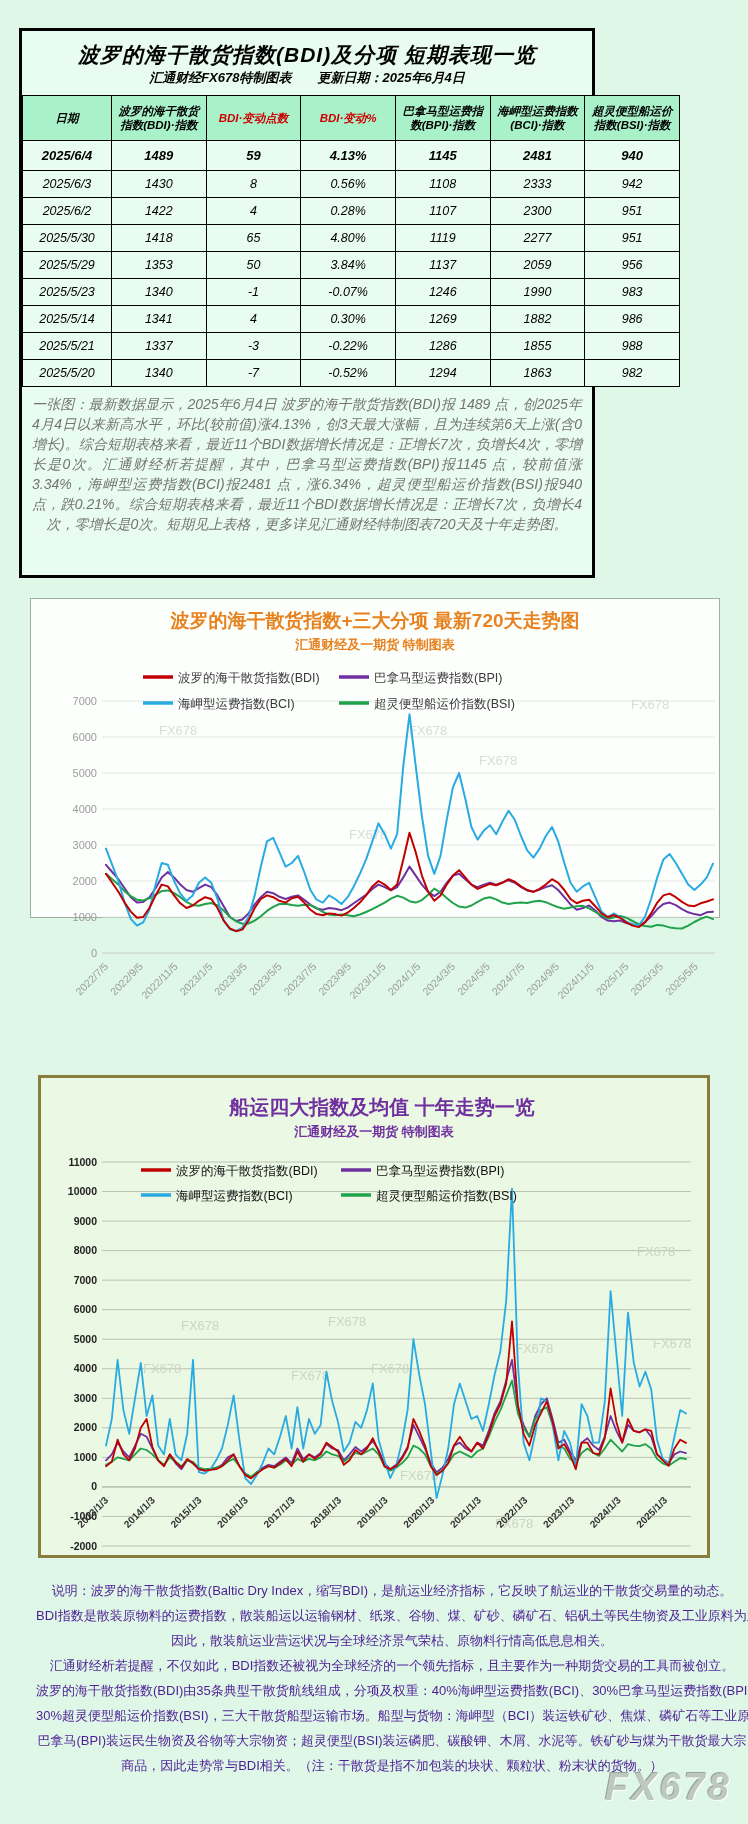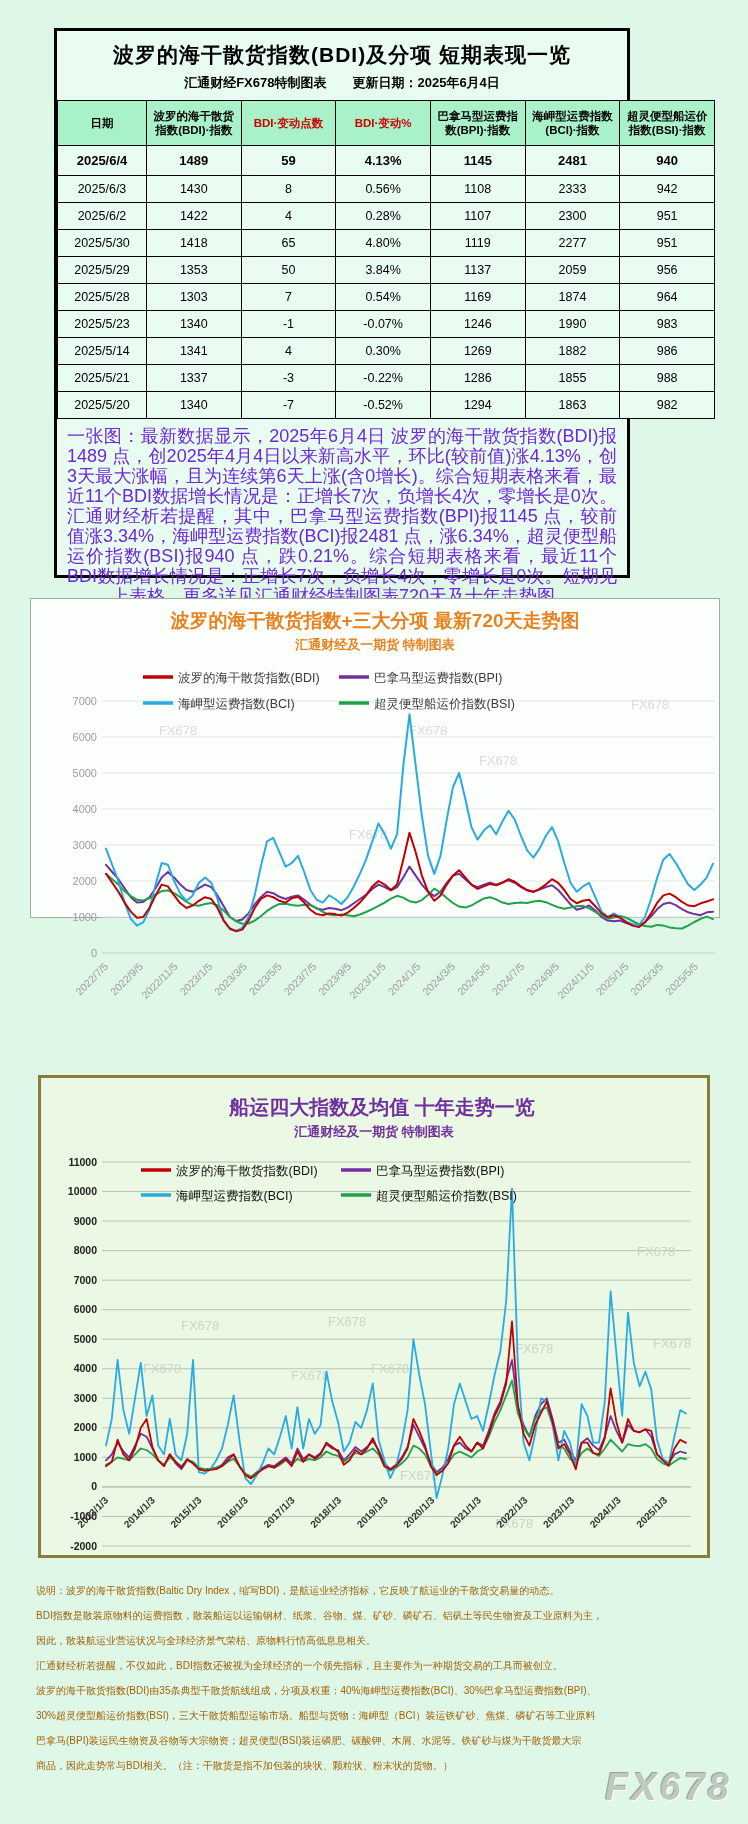--- a/index.html
+++ b/index.html
@@ -1,40 +1,40 @@
 <!DOCTYPE html>
 <html><head>
 <meta charset="utf-8">
 <style>
   html,body{margin:0;padding:0;width:748px;height:1824px;overflow:hidden;}
   body{position:relative;background:#dff7e7;font-family:"Liberation Sans","DejaVu Sans",sans-serif;}
   .panel{position:absolute;box-sizing:border-box;}
   
-  #table-panel{left:54px;top:28px;width:576px;height:550px;border:3px solid #000;background:#e9fcf1;}
+  #table-panel{left:19px;top:28px;width:576px;height:550px;border:3px solid #000;background:#e9fcf1;font-style:italic;}
   .tp-title{text-align:center;font-size:21px;font-weight:bold;margin-top:10px;letter-spacing:1px;color:#000;}
-  .tp-sub{text-align:center;font-size:13px;font-weight:bold;margin-top:5px;color:#000;}
+  .tp-sub{text-align:center;font-size:13px;font-weight:bold;color:#000;}
   #bdi-table{border-collapse:collapse;margin:8px auto 0;width:658px;table-layout:fixed;}
   #bdi-table th,#bdi-table td{border:1px solid #000;text-align:center;padding:1px 1px;}
   #bdi-table th{background:#a9f2c9;font-size:11.5px;font-weight:bold;height:42px;line-height:1.25;}
   #bdi-table td{font-size:12.5px;height:24px;background:#e9fcf1;color:#000;}
   #bdi-table tr.latest td{font-weight:bold;font-size:13px;height:27px;}
-  .tp-note{margin:7px 10px 0;font-size:18px;line-height:20px;color:#6d28d9;text-align:justify;text-align-last:center;}
+  .tp-note{margin:7px 10px 0;font-size:14px;line-height:20px;color:#737373;text-align:justify;text-align-last:center;}
   
   #chart1-panel{left:30px;top:598px;width:690px;height:320px;background:#fdfffd;border:1px solid #9db09d;}
   .c1-title{text-align:center;font-size:19px;font-weight:bold;color:#e8821e;margin-top:9px;}
   .c1-sub{text-align:center;font-size:13px;font-weight:bold;color:#e8821e;margin-top:2px;}
   #chart1-svg{position:absolute;left:0;top:0;}
   
   #chart2-panel{left:38px;top:1075px;width:672px;height:483px;background:#ebf8e3;border:3px solid #8a7c3c;}
   .c2-title{text-align:center;font-size:20px;font-weight:bold;color:#7030a0;margin-top:16px;margin-left:16px;}
   .c2-sub{text-align:center;font-size:13px;font-weight:bold;color:#7030a0;margin-top:2px;}
   #chart2-svg{position:absolute;left:0;top:0;}
   
   #footer{left:36px;top:1578px;width:712px;}
-  #footer .fline{font-size:10px;line-height:25px;color:#a16207;white-space:nowrap;}
+  #footer .fline{font-size:13px;line-height:25px;color:#4c1d95;white-space:nowrap;text-align:center;}
   #fx-watermark{position:absolute;right:16px;top:1766px;font-size:38px;font-weight:bold;font-style:italic;
     color:#bcc9bc;letter-spacing:3px;text-shadow:1px 1px 0 #ffffff,-1px -1px 0 #98a598;}
 </style>
 </head>
 <body>
 
 <div id="table-panel" class="panel">
   <div class="tp-title">波罗的海干散货指数(BDI)及分项 短期表现一览</div>
   <div class="tp-sub">汇通财经FX678特制图表　　更新日期：2025年6月4日</div>
   <table id="bdi-table">
@@ -87,29 +87,20 @@
           <td>951</td>
         </tr>
         <tr>
           <td>2025/5/29</td>
           <td>1353</td>
           <td>50</td>
           <td>3.84%</td>
           <td>1137</td>
           <td>2059</td>
           <td>956</td>
-        </tr>
-        <tr>
-          <td>2025/5/28</td>
-          <td>1303</td>
-          <td>7</td>
-          <td>0.54%</td>
-          <td>1169</td>
-          <td>1874</td>
-          <td>964</td>
         </tr>
         <tr>
           <td>2025/5/23</td>
           <td>1340</td>
           <td>-1</td>
           <td>-0.07%</td>
           <td>1246</td>
           <td>1990</td>
           <td>983</td>
         </tr>

